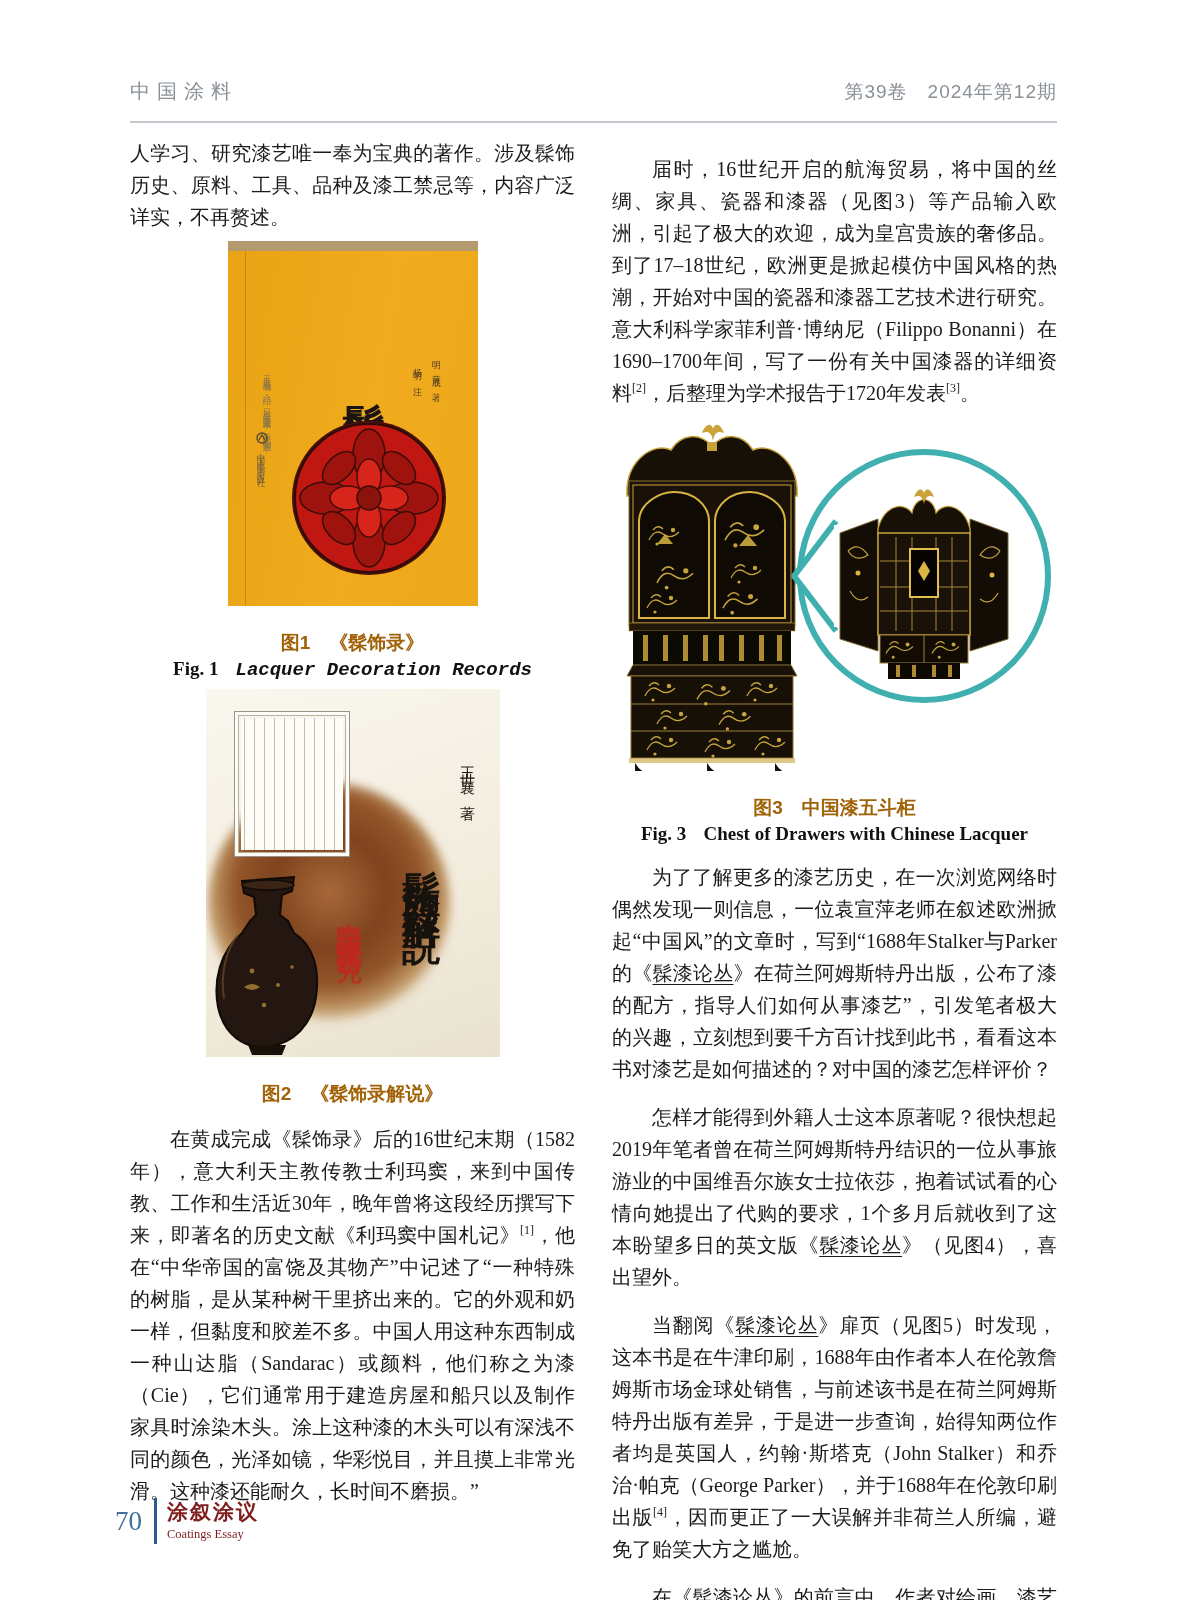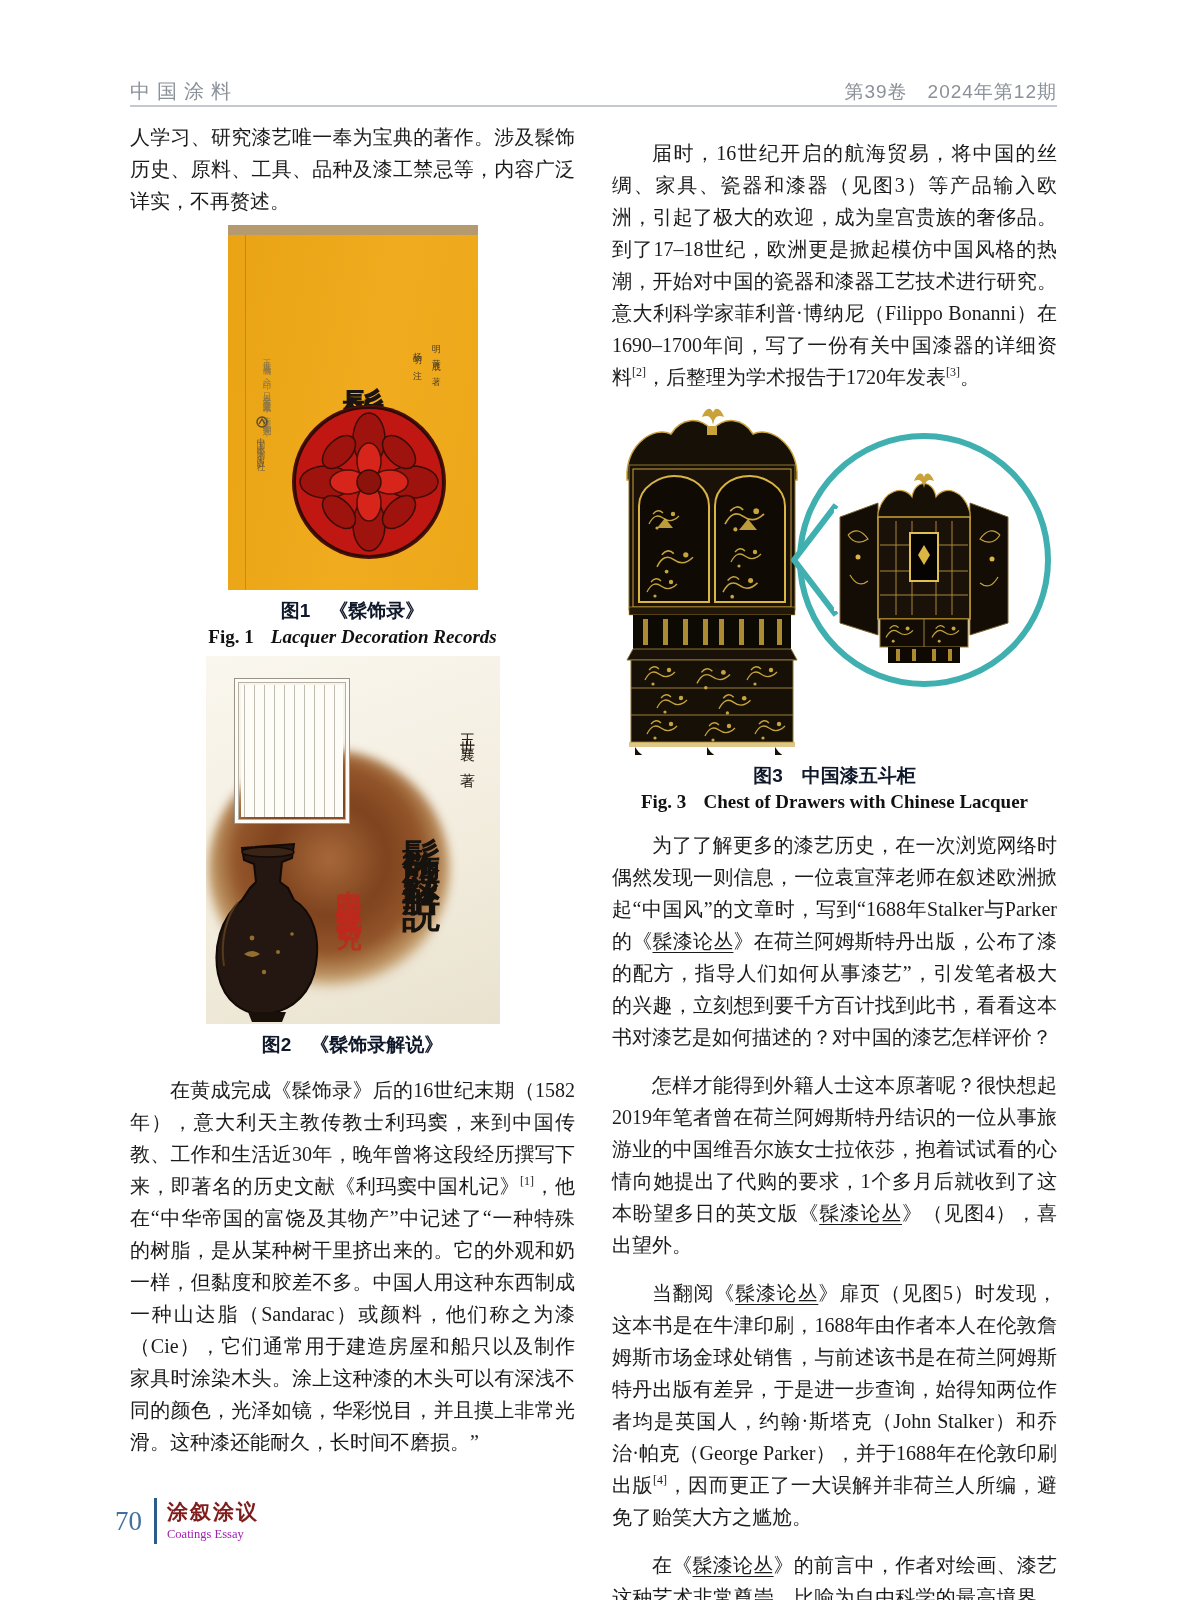--- a/index.html
+++ b/index.html
@@ -4,40 +4,40 @@
 <style>
   html,body{margin:0;padding:0;background:#ffffff;}
   .page{
     position:relative;width:1187px;height:1600px;background:#ffffff;
     font-family:"Liberation Serif","DejaVu Serif",serif;color:#1b1b1b;
     overflow:hidden;
   }
   .content{position:absolute;left:130px;top:78px;width:927px;}
   
   .hdr{display:flex;justify-content:space-between;align-items:flex-end;
-       padding-bottom:0;border-bottom:2px solid #c3c9cf;}
+       padding-bottom:16px;border-bottom:2px solid #c3c9cf;}
   .hdr .jname{font-family:"Liberation Sans","DejaVu Sans",sans-serif;
        font-size:20px;color:#8a9199;letter-spacing:7px;}
   .hdr .issue{font-family:"Liberation Sans","DejaVu Sans",sans-serif;
        font-size:19px;color:#8a9199;letter-spacing:1px;}
   
   .cols{display:flex;gap:37px;margin-top:14px;}
   .col{width:445px;}
   .para{margin:0;font-size:20px;line-height:32px;text-align:justify;}
   .para.indent{text-indent:2em;margin-top:16px;}
   sup{font-size:12px;line-height:0;}
   .u{text-decoration:underline;text-decoration-thickness:1px;text-underline-offset:4px;}
   
   .figure{text-align:center;}
-  .cap-cn{margin-top:4px;font-family:"Liberation Sans","DejaVu Sans",sans-serif;
-          font-weight:bold;font-size:19px;color:#0f172a;}
+  .cap-cn{margin-top:20px;font-family:"Liberation Sans","DejaVu Sans",sans-serif;
+          font-weight:bold;font-size:19px;color:#a16207;}
   .cap-cn .gap{display:inline-block;width:1em;}
   .cap-en{margin-top:2px;font-weight:bold;font-size:19px;color:#111;}
   .cap-en .gap{display:inline-block;width:0.9em;}
-  .cap-en .ttl.it{font-style:italic;}
+  .cap-en .ttl.it{font-style:italic;font-family:Liberation Mono, monospace;}
   
   .book1{position:relative;display:inline-block;width:250px;height:365px;
          margin-top:8px;background:linear-gradient(100deg,#e9a315 0%,#f0ac1e 55%,#eda81a 100%);}
   .book1 .topedge{position:absolute;left:0;top:0;width:100%;height:10px;background:#b59a6f;}
   .book1 .flap{position:absolute;left:17px;top:10px;bottom:0;width:1px;background:rgba(90,60,0,.25);}
   .vert{writing-mode:vertical-rl;text-orientation:upright;}
   .book1 .title{position:absolute;left:112px;top:38px;height:210px;
         font-size:42px;font-weight:bold;color:#1c1410;line-height:1.15;letter-spacing:10px;}
   .book1 .byline{position:absolute;left:180px;top:50px;height:160px;
         font-size:9px;color:#4a3a22;line-height:2.1;letter-spacing:3px;}
@@ -66,21 +66,21 @@
   .book2 .vase{position:absolute;left:2px;bottom:0;}
   
   .fig3art{display:inline-block;margin-top:12px;}
   
   .footer{position:absolute;left:115px;top:1498px;display:flex;align-items:center;}
   .footer .pn{font-size:27px;color:#44709f;margin-right:12px;font-family:"Liberation Serif","DejaVu Serif",serif;}
   .footer .bar{width:3px;height:46px;background:#2d5c8c;margin-right:10px;}
   .footer .sec{display:flex;flex-direction:column;justify-content:center;}
   .footer .sec .cn{font-family:"Liberation Sans","DejaVu Sans",sans-serif;
         font-weight:bold;font-size:21px;color:#7f1d1d;letter-spacing:2px;line-height:1.15;}
-  .footer .sec .en{font-size:12.5px;color:#a21caf;margin-top:2px;}
+  .footer .sec .en{font-size:12.5px;color:#7f1d1d;margin-top:2px;}
 </style>
 </head>
 <body>
 
 <div class="page">
 
   <div class="content">
 
     <div class="hdr">
       <span class="jname">中国涂料</span>

